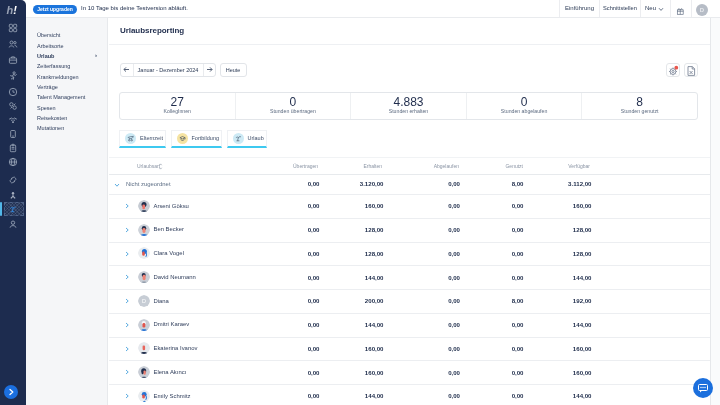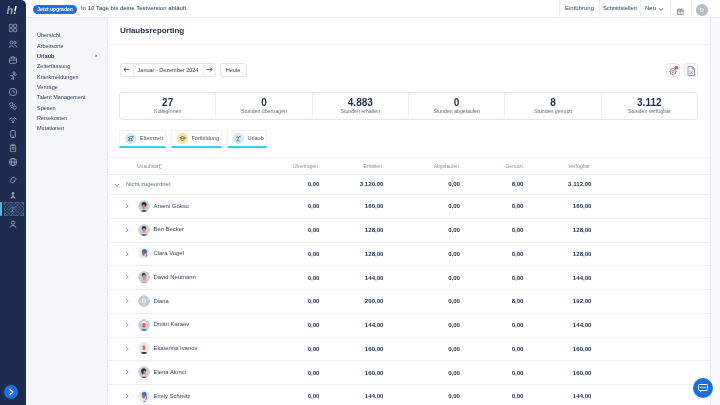--- a/index.html
+++ b/index.html
@@ -29,21 +29,21 @@
 #titlediv{position:absolute;left:109px;top:44px;width:601px;height:1px;background:#eef0f3;}
 
 #datenav{position:absolute;left:119.5px;top:63px;height:13.5px;border:1px solid #e2e5e9;border-radius:3px;background:#fff;display:flex;}
 .dseg{height:100%;display:flex;align-items:center;justify-content:center;color:#2b3a55;}
 #heute{position:absolute;left:219.5px;top:63px;width:27px;height:13.5px;border:1px solid #e2e5e9;border-radius:3px;background:#fff;font-size:5.5px;color:#2b3a55;text-align:center;line-height:12px;}
 .expbtn{position:absolute;top:63px;width:14px;height:14px;border:1px solid #e4e7ea;border-radius:3px;background:#fff;}
 
 #stats{position:absolute;left:119px;top:92px;width:579px;height:28px;border:1px solid #e3e6ea;border-radius:3px;background:#fff;display:flex;}
 .scol{flex:1;border-right:1px solid #eef0f2;text-align:center;padding-top:5px;}
 .scol:last-child{border-right:none;}
-.sval{font-size:10px;line-height:9px;font-weight:bold;color:#1f2c4c;}
+.sval{font-size:12px;line-height:9px;font-weight:normal;color:#1f2c4c;}
 .slab{font-size:5.2px;color:#5d6b80;margin-top:1px;}
 
 .tab{position:absolute;top:129.5px;height:18px;background:#fff;border:1px solid #eff1f4;border-bottom:2px solid #3ec9f0;display:flex;align-items:center;}
 .tabic{width:11px;height:11px;border-radius:50%;margin-left:5px;display:flex;align-items:center;justify-content:center;}
 .tabtxt{font-size:5.5px;color:#3d4d68;margin-left:4px;}
 
 .th{position:absolute;top:160px;height:13px;line-height:13px;font-size:5px;color:#8a94a4;}
 .thr{text-align:right;}
 #hdrline{position:absolute;left:109px;top:174px;width:601px;height:1px;background:#e7eaed;}
 #hdrtop{position:absolute;left:109px;top:157px;width:601px;height:1px;background:#f1f3f5;}
@@ -282,24 +282,20 @@
         <div class="slab">Stunden erhalten</div>
       </div>
     <div class="scol">
         <div class="sval">0</div>
         <div class="slab">Stunden abgelaufen</div>
       </div>
     <div class="scol">
         <div class="sval">8</div>
         <div class="slab">Stunden genutzt</div>
       </div>
-    <div class="scol">
-        <div class="sval">3.112</div>
-        <div class="slab">Stunden verfügbar</div>
-      </div>
   </div>
 
   <div class="tab" style="left:119px;width:47px;">
     <div class="tabic" style="background:#cdeaf5;">
         <svg width="7" height="7" viewBox="0 0 7 7">
           <g fill="none" stroke="#2b3a55" stroke-width="0.55">
             <path d="M1.1 2.4 C1.3 3.9 5.7 3.9 5.9 2.4 L5.9 1.4 C4.1 1.5 2.7 1.8 1.1 2.4 Z"></path>
             <circle cx="2.3" cy="5.2" r="0.75"></circle>
             <circle cx="4.7" cy="5.2" r="0.75"></circle>
             <path d="M5.9 1.8 L6.6 1.2"></path>

